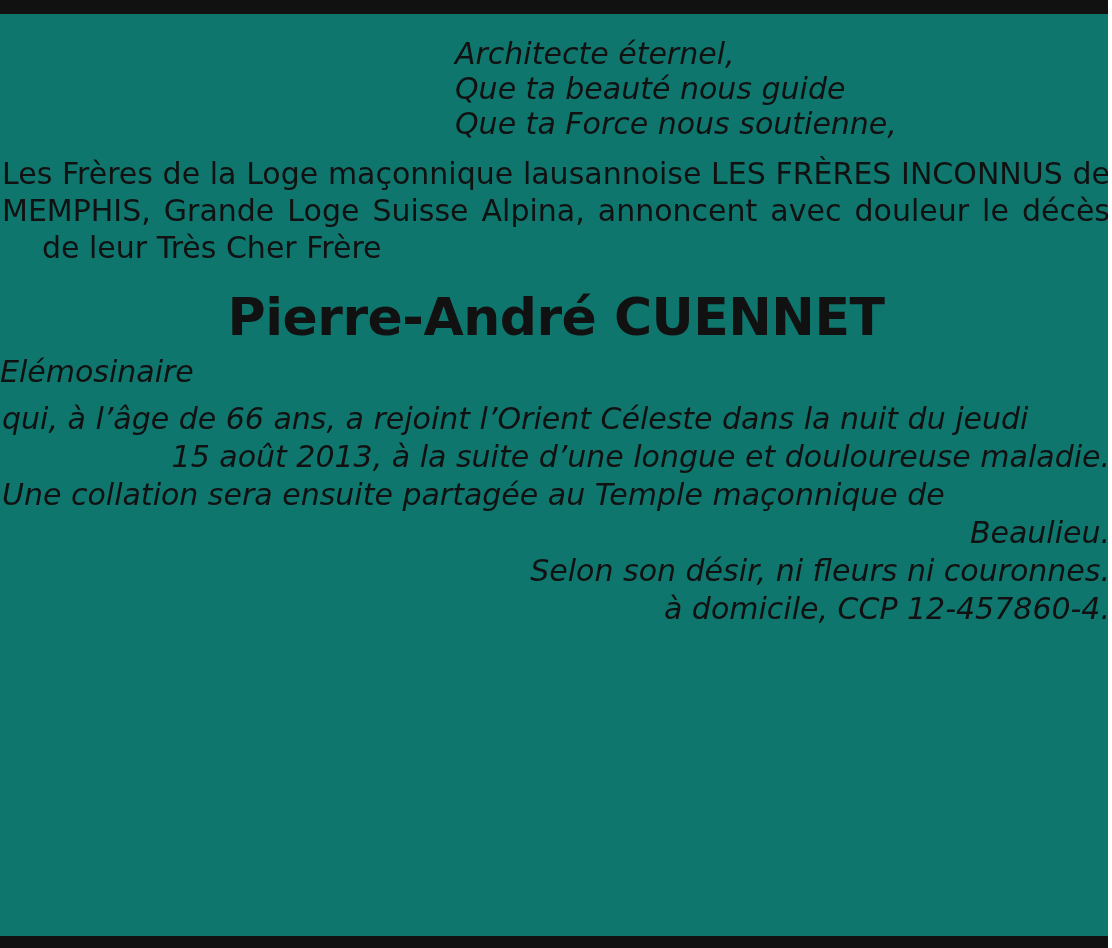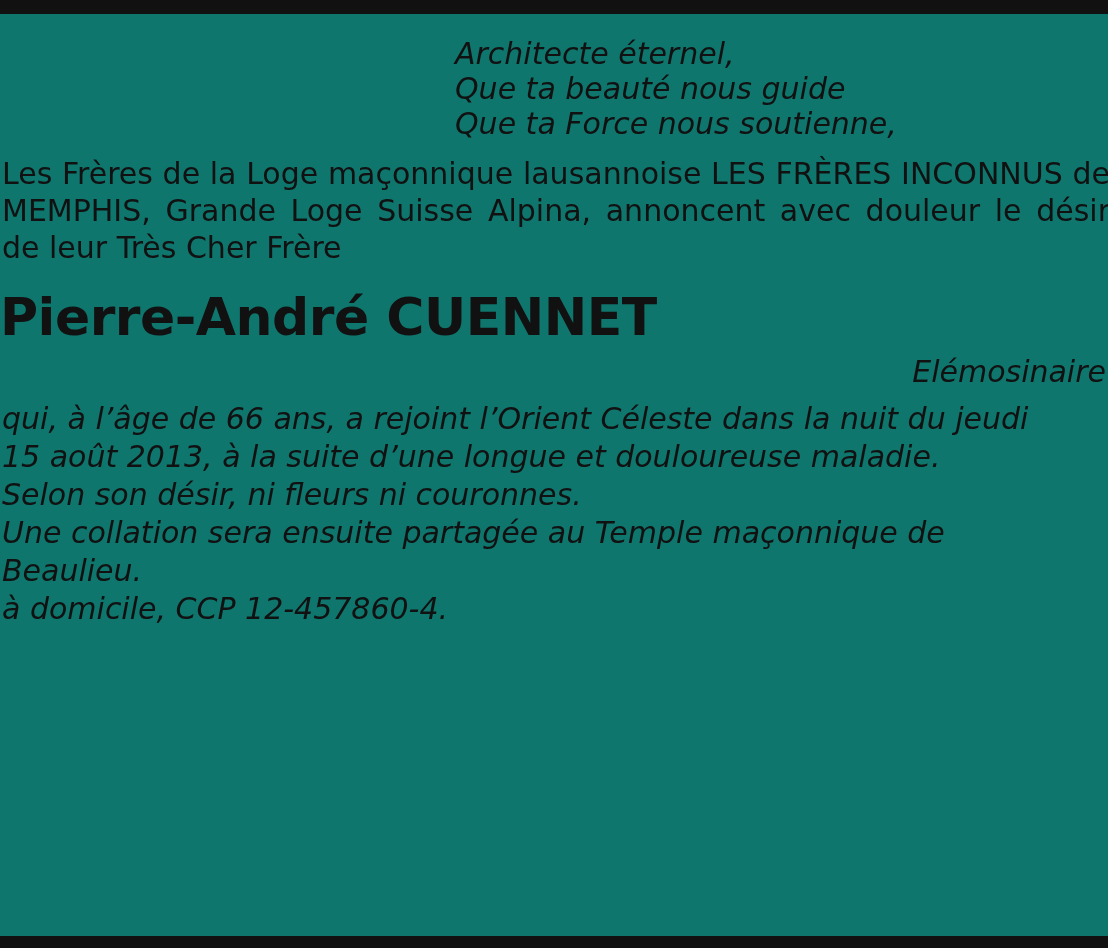--- a/index.html
+++ b/index.html
@@ -60,95 +60,96 @@
     font-size: 30px;
     line-height: 37px;
     text-align: justify;
     text-justify: inter-word;
   }
   .body-par.announce {
     padding-top: 8px;
   }
   .body-par .last-line {
     text-align: left;
+    margin-left: 40px;
   }
   .deceased-name {
     margin: 0;
     padding: 22px 0 8px 0;
-    text-align: left;
+    text-align: center;
     font-weight: bold;
     font-size: 52px;
     line-height: 58px;
     letter-spacing: -0.5px;
   }
   .role {
     margin: 0;
     padding: 0 6px 10px 0;
-    text-align: right;
+    text-align: left;
     font-style: italic;
     font-size: 30px;
     line-height: 36px;
   }
   .para-block {
     padding: 0 2px;
     font-style: italic;
   }
   .para-block p {
     margin: 0;
     font-size: 30px;
     line-height: 38px;
     text-align: justify;
     text-justify: inter-word;
   }
   .para-block p span.tail {
     display: block;
-    text-align: left;
+    text-align: right;
   }
 </style>
 </head>
 <body>
 
 <div class="page">
 
   <div class="rule-top"></div>
 
   <div class="content">
 
     <div class="invocation">
       <span class="line">Architecte éternel,</span>
       <span class="line">Que ta beauté nous guide</span>
       <span class="line">Que ta Force nous soutienne,</span>
     </div>
 
     <div class="body-par announce">
-      <span>Les Frères de la Loge maçonnique lausannoise LES FRÈRES INCONNUS de MEMPHIS, Grande Loge Suisse Alpina, annoncent avec douleur le désir</span>
+      <span>Les Frères de la Loge maçonnique lausannoise LES FRÈRES INCONNUS de MEMPHIS, Grande Loge Suisse Alpina, annoncent avec douleur le décès</span>
       <span class="last-line">de leur Très Cher Frère</span>
     </div>
 
     <div class="deceased-name">Pierre-André CUENNET</div>
 
     <div class="role">Elémosinaire</div>
 
     <div class="para-block">
 
       <p>
         <span>qui, à l’âge de 66 ans, a rejoint l’Orient Céleste dans la nuit du jeudi</span>
         <span class="tail">15 août 2013, à la suite d’une longue et douloureuse maladie.</span>
       </p>
 
       <p>
       </p>
 
       <p>
-        <span class="tail">Selon son désir, ni fleurs ni couronnes.</span>
+        <span>Une collation sera ensuite partagée au Temple maçonnique de</span>
+        <span class="tail">Beaulieu.</span>
       </p>
 
       <p>
-        <span>Une collation sera ensuite partagée au Temple maçonnique de</span>
-        <span class="tail">Beaulieu.</span>
+        <span class="tail">Selon son désir, ni fleurs ni couronnes.</span>
       </p>
 
       <p>
         <span class="tail">à domicile, CCP 12-457860-4.</span>
       </p>
 
     </div>
 
   </div>
 

